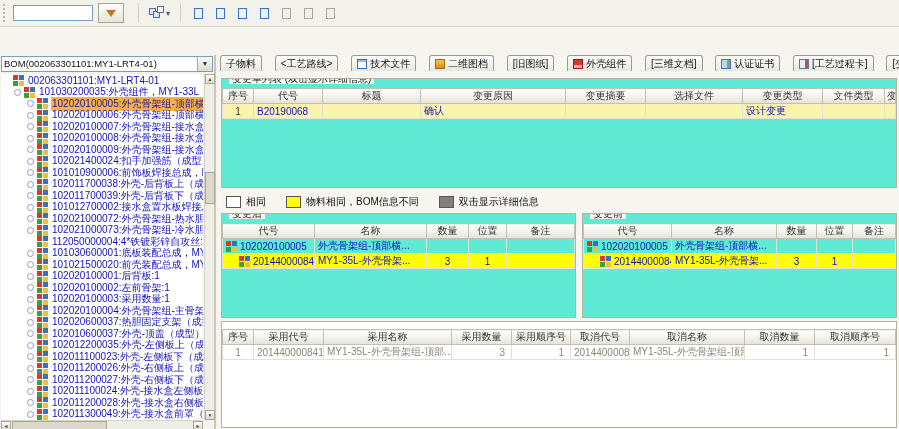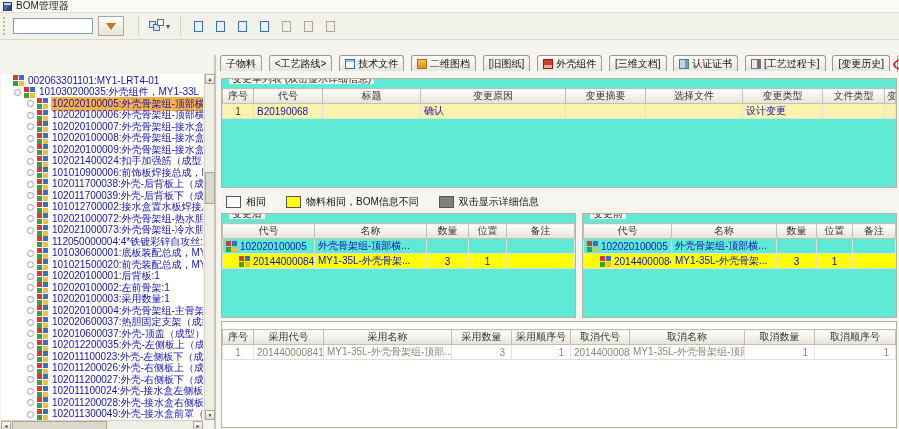--- a/index.html
+++ b/index.html
@@ -57,21 +57,21 @@
   .sarrow{position:absolute;left:0;width:10px;height:10px;background:linear-gradient(#fdfdfb,#dcd9cc);border:1px solid #a9a696;font-size:5px;line-height:9px;text-align:center;color:#444;cursor:pointer}
   .sarrow.up{top:0}.sarrow.dn{bottom:0}
   .sthumb{position:absolute;left:0;top:98px;width:10px;height:32px;background:#dcd9cc;border:1px solid #a9a696;cursor:grab}
   .hscroll{position:absolute;left:1px;right:11px;bottom:0;height:9px;background:#efeee6;border-top:1px solid #d6d3c6}
   .harrow{position:absolute;top:0;width:10px;height:9px;background:linear-gradient(#fdfdfb,#dcd9cc);border:1px solid #a9a696;font-size:5px;line-height:8px;text-align:center;color:#444;cursor:pointer}
   .harrow.lf{left:0}.harrow.rt{right:0}
   .hthumb{position:absolute;left:11px;top:0;width:95px;height:9px;background:#dcd9cc;border:1px solid #a9a696;cursor:grab}
 
   
   .tabbar{position:absolute;left:2px;right:0;top:0;height:17px;white-space:nowrap;overflow:hidden}
-  .tab{display:inline-flex;align-items:center;height:16px;padding:0 5px;border:1px solid #9c9a8a;border-bottom:none;border-radius:3px 3px 0 0;background:linear-gradient(#fff,#e7e5dc);margin-right:4px;font-size:10px;color:#111;cursor:pointer;position:relative;vertical-align:top}
+  .tab{display:inline-flex;align-items:center;height:16px;padding:0 5px;border:1px solid #9c9a8a;border-bottom:none;border-radius:3px 3px 0 0;background:linear-gradient(#fff,#e7e5dc);margin-right:10px;font-size:10px;color:#111;cursor:pointer;position:relative;vertical-align:top}
   .tab.active{background:#fff;height:17px}
   .tab.annotated::after{content:"";position:absolute;left:-5px;right:-5px;top:-2px;bottom:-3px;border:2px solid #cc2222;border-radius:50%;pointer-events:none}
   .tabicon{display:none;width:10px;height:10px;margin-right:3px;flex:none}
   .tabicon.ic-doc{display:inline-block;background:#fff;border:1px solid #2b6cb5;box-shadow:inset 0 2px 0 #9cc0e8}
   .tabicon.ic-img{display:inline-block;background:linear-gradient(#f7c55a,#e08a1e);border:1px solid #a86a14}
   .tabicon.ic-mat{display:inline-block;background:#d23c2a;border:1px solid #8e1f12;box-shadow:inset 0 -3px 0 #f0a79e}
   .tabicon.ic-cert{display:inline-block;background:#bcd6ee;border:1px solid #4a77a8;box-shadow:inset -3px 0 0 #6fae6f}
   .tabicon.ic-card{display:inline-block;background:#e8eef6;border:1px solid #5a78a0;box-shadow:inset -3px 0 0 #c0524a}
 
   
@@ -121,24 +121,20 @@
   .tbl-detail th:nth-child(1){width:31px}.tbl-detail th:nth-child(2){width:70px}
   .tbl-detail th:nth-child(3){width:128px}.tbl-detail th:nth-child(4){width:60px}
   .tbl-detail th:nth-child(5){width:59px}.tbl-detail th:nth-child(6){width:59px}
   .tbl-detail th:nth-child(7){width:115px}.tbl-detail th:nth-child(8){width:70px}
 </style>
 </head>
 <body>
 
 <div id="app">
 
-  <div class="titlebar">
-    <span class="appicon"></span>
-    <span class="title">BOM管理器</span>
-  </div>
 
 
   <div class="toolbar">
     <span class="grip"></span>
     <input class="tb-input" value="" style="">
     <button class="tb-btn">
         <span class="funnel"></span>
       </button>
     <span class="tb-sep"></span>
     <button class="tb-flat">
@@ -169,20 +165,24 @@
         <span class="page"></span>
       </button>
     <button class="docbtn gray">
         <span class="page"></span>
       </button>
   </div>
 
   <div class="main">
 
     <div class="leftpanel">
+      <div class="combo">
+        <span class="combotext">BOM(002063301101:MY1-LRT4-01)</span>
+        <span class="combobtn">▼</span>
+      </div>
       <div class="tree">
 
           <div class="trow lv0">
             <span class="expander"></span>
             <span class="bomicon"><svg width="11" height="11">
                 <rect x="0" y="0" width="5" height="5" fill="#d23c2a"></rect>
                 <rect x="6" y="0" width="5" height="5" fill="#3a6ebf"></rect>
                 <rect x="0" y="6" width="5" height="5" fill="#3c9e3c"></rect>
                 <rect x="6" y="6" width="5" height="5" fill="#f0c030"></rect>
               </svg></span>

